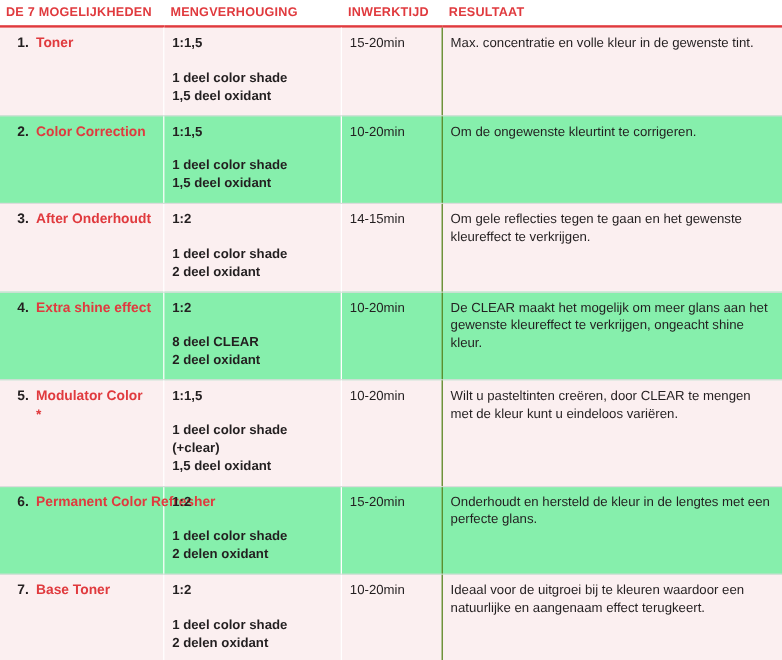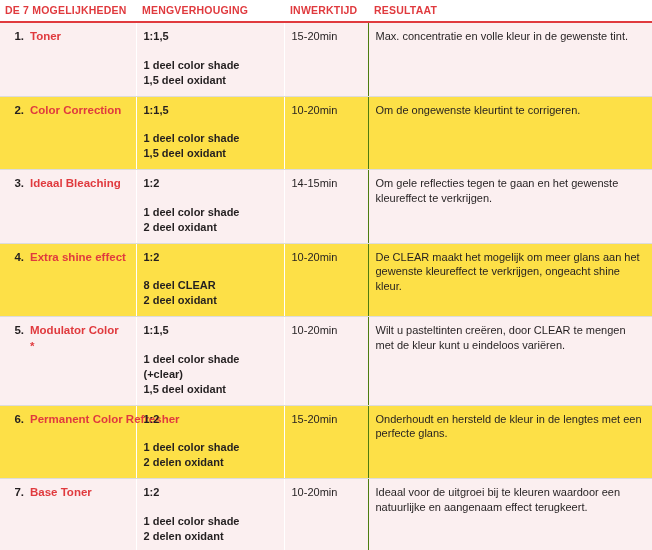--- a/index.html
+++ b/index.html
@@ -45,21 +45,21 @@
   }
   thead th.col-num { padding-left: 5px; }
 
   tbody td {
     vertical-align: top;
     padding: 6px 7px 8px 7px;
     border-bottom: 1px solid #dcdcdc;
     line-height: 1.35;
   }
   tbody tr.odd td { background: #fbeff0; }
-  tbody tr.even td { background: #fde047; }
+  tbody tr.even td { background: #86efac; }
 
   td.name {
     color: #e03a3e;
     font-weight: bold;
     font-size: 11.5px;
     white-space: nowrap;
     border-right: 1px solid #ffffff;
   }
   td.name .num {
     display: inline-block;
@@ -150,21 +150,21 @@
           <span class="ratio">1:1,5</span>
           <span class="ln">1 deel color shade</span>
           <span class="ln">1,5 deel oxidant</span>
         </td>
         <td class="time">10-20min</td>
         <td class="result">Om de ongewenste kleurtint te corrigeren.</td>
       </tr>
 
       <tr class="odd">
         <td class="name">
-          <span class="num">3.</span><span class="nm">Ideaal Bleaching</span>
+          <span class="num">3.</span><span class="nm">After Onderhoudt</span>
           <span class="star"></span>
         </td>
         <td class="mix">
           <span class="ratio">1:2</span>
           <span class="ln">1 deel color shade</span>
           <span class="ln">2 deel oxidant</span>
         </td>
         <td class="time">14-15min</td>
         <td class="result">Om gele reflecties tegen te gaan en het gewenste kleureffect te verkrijgen.</td>
       </tr>

